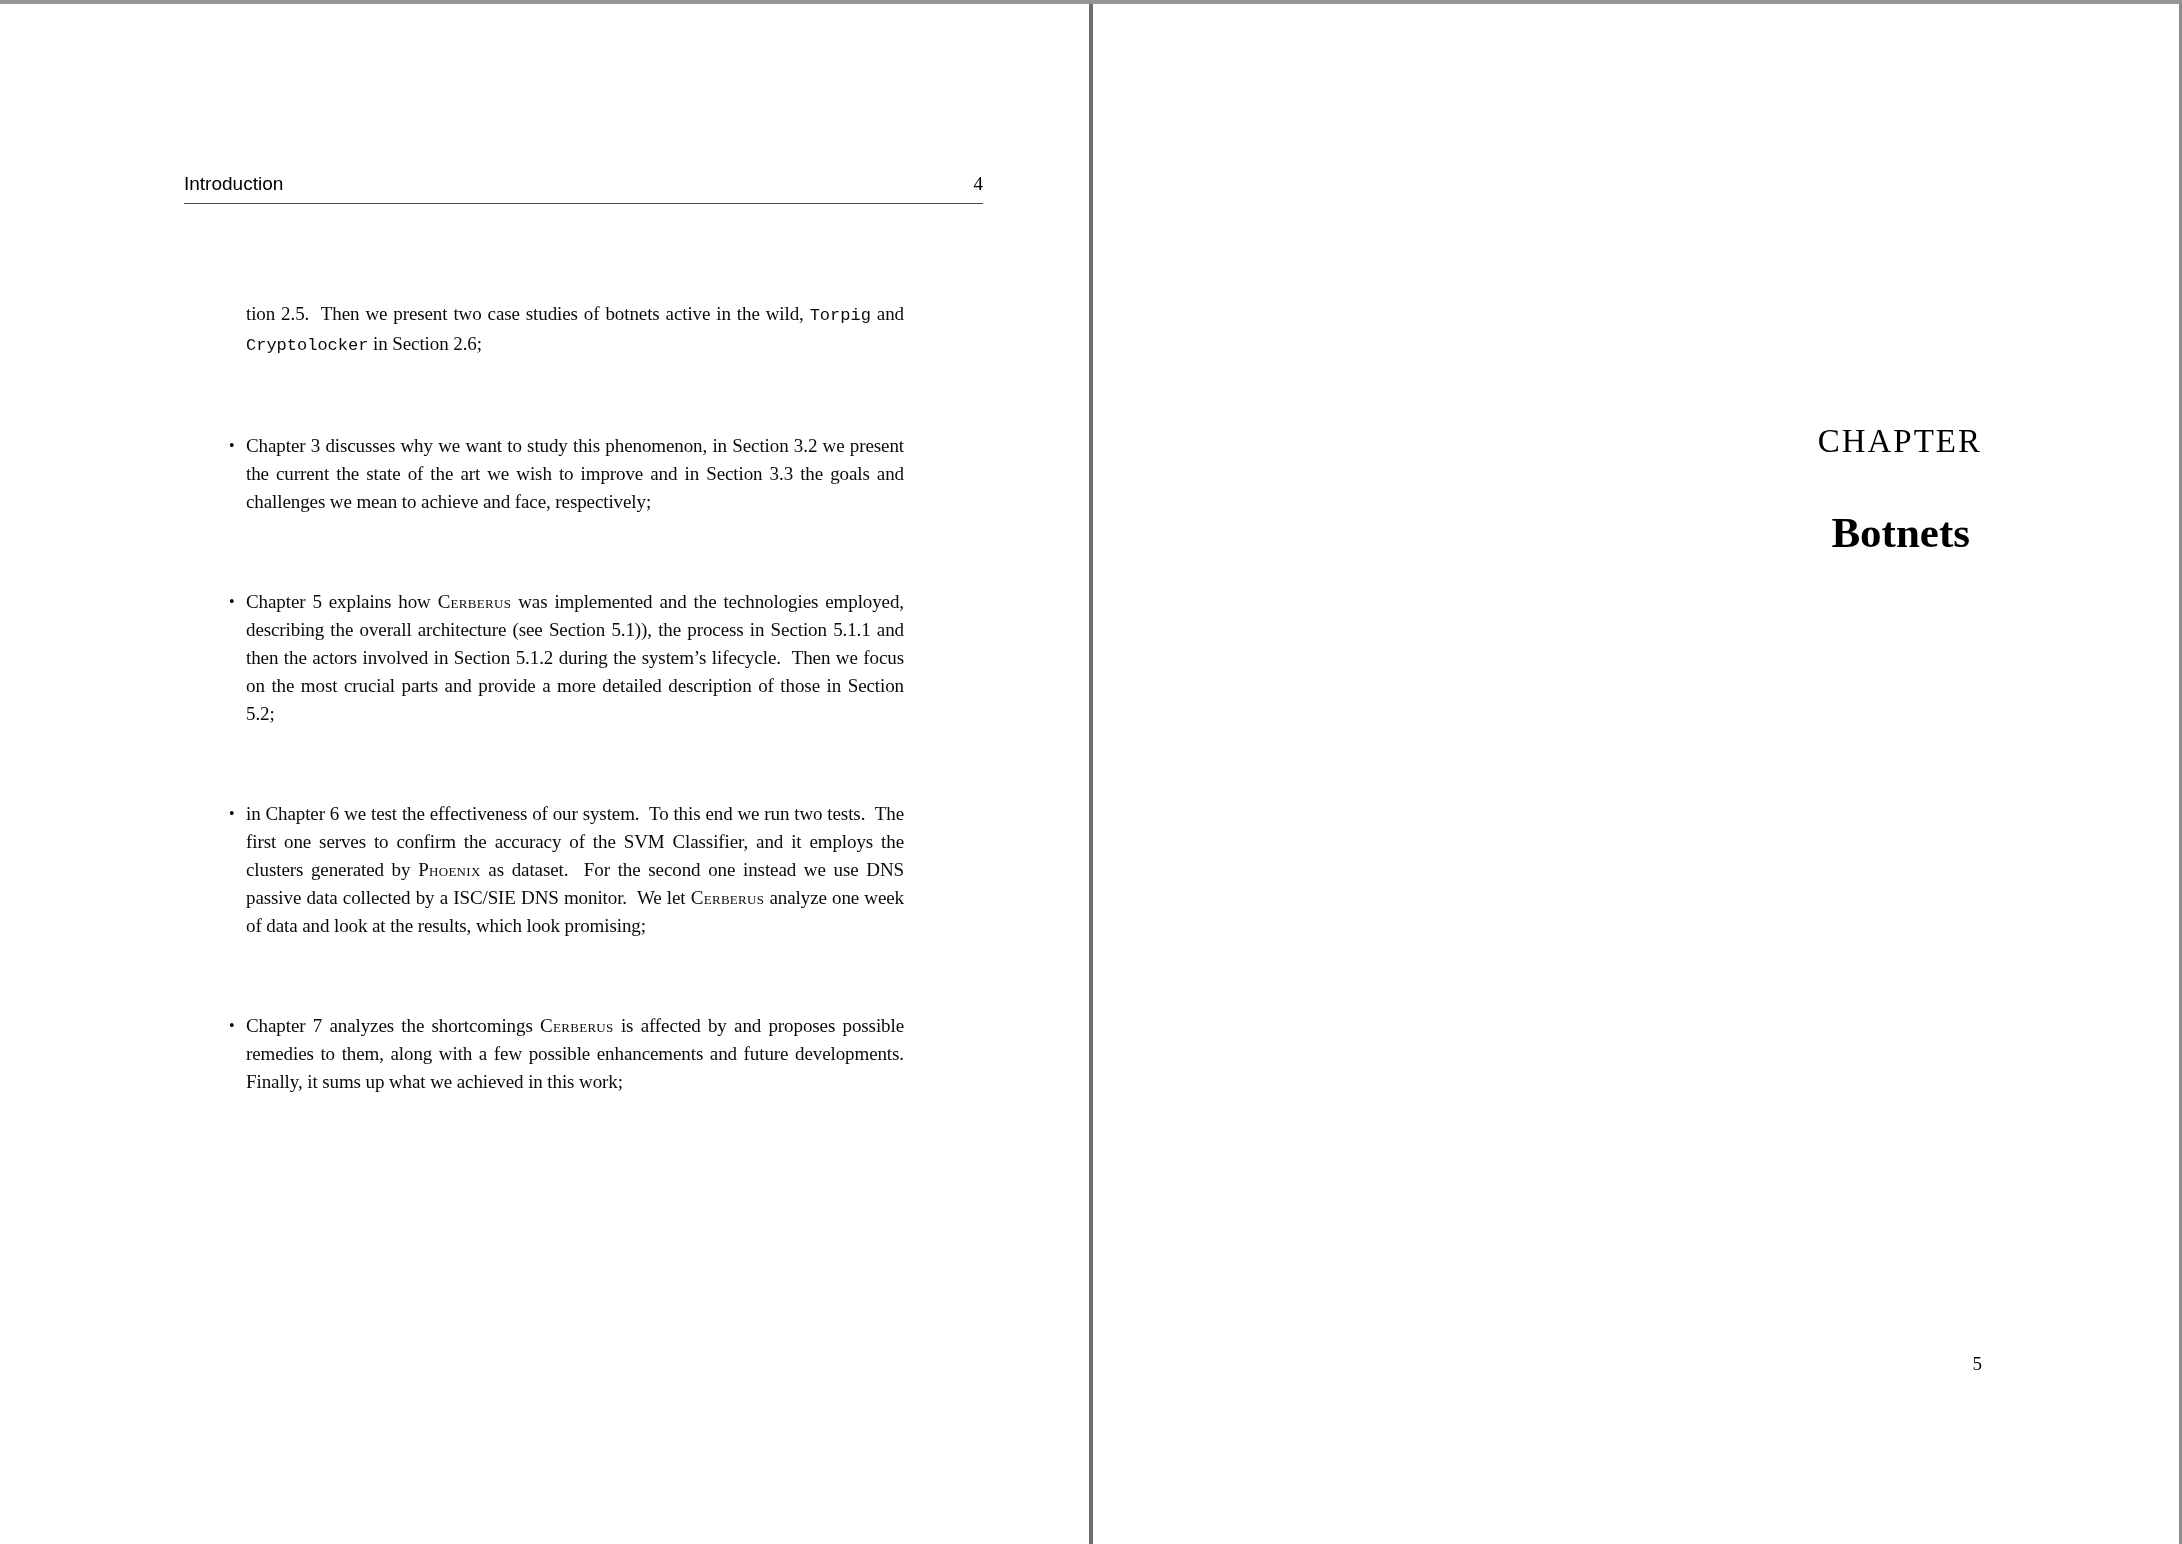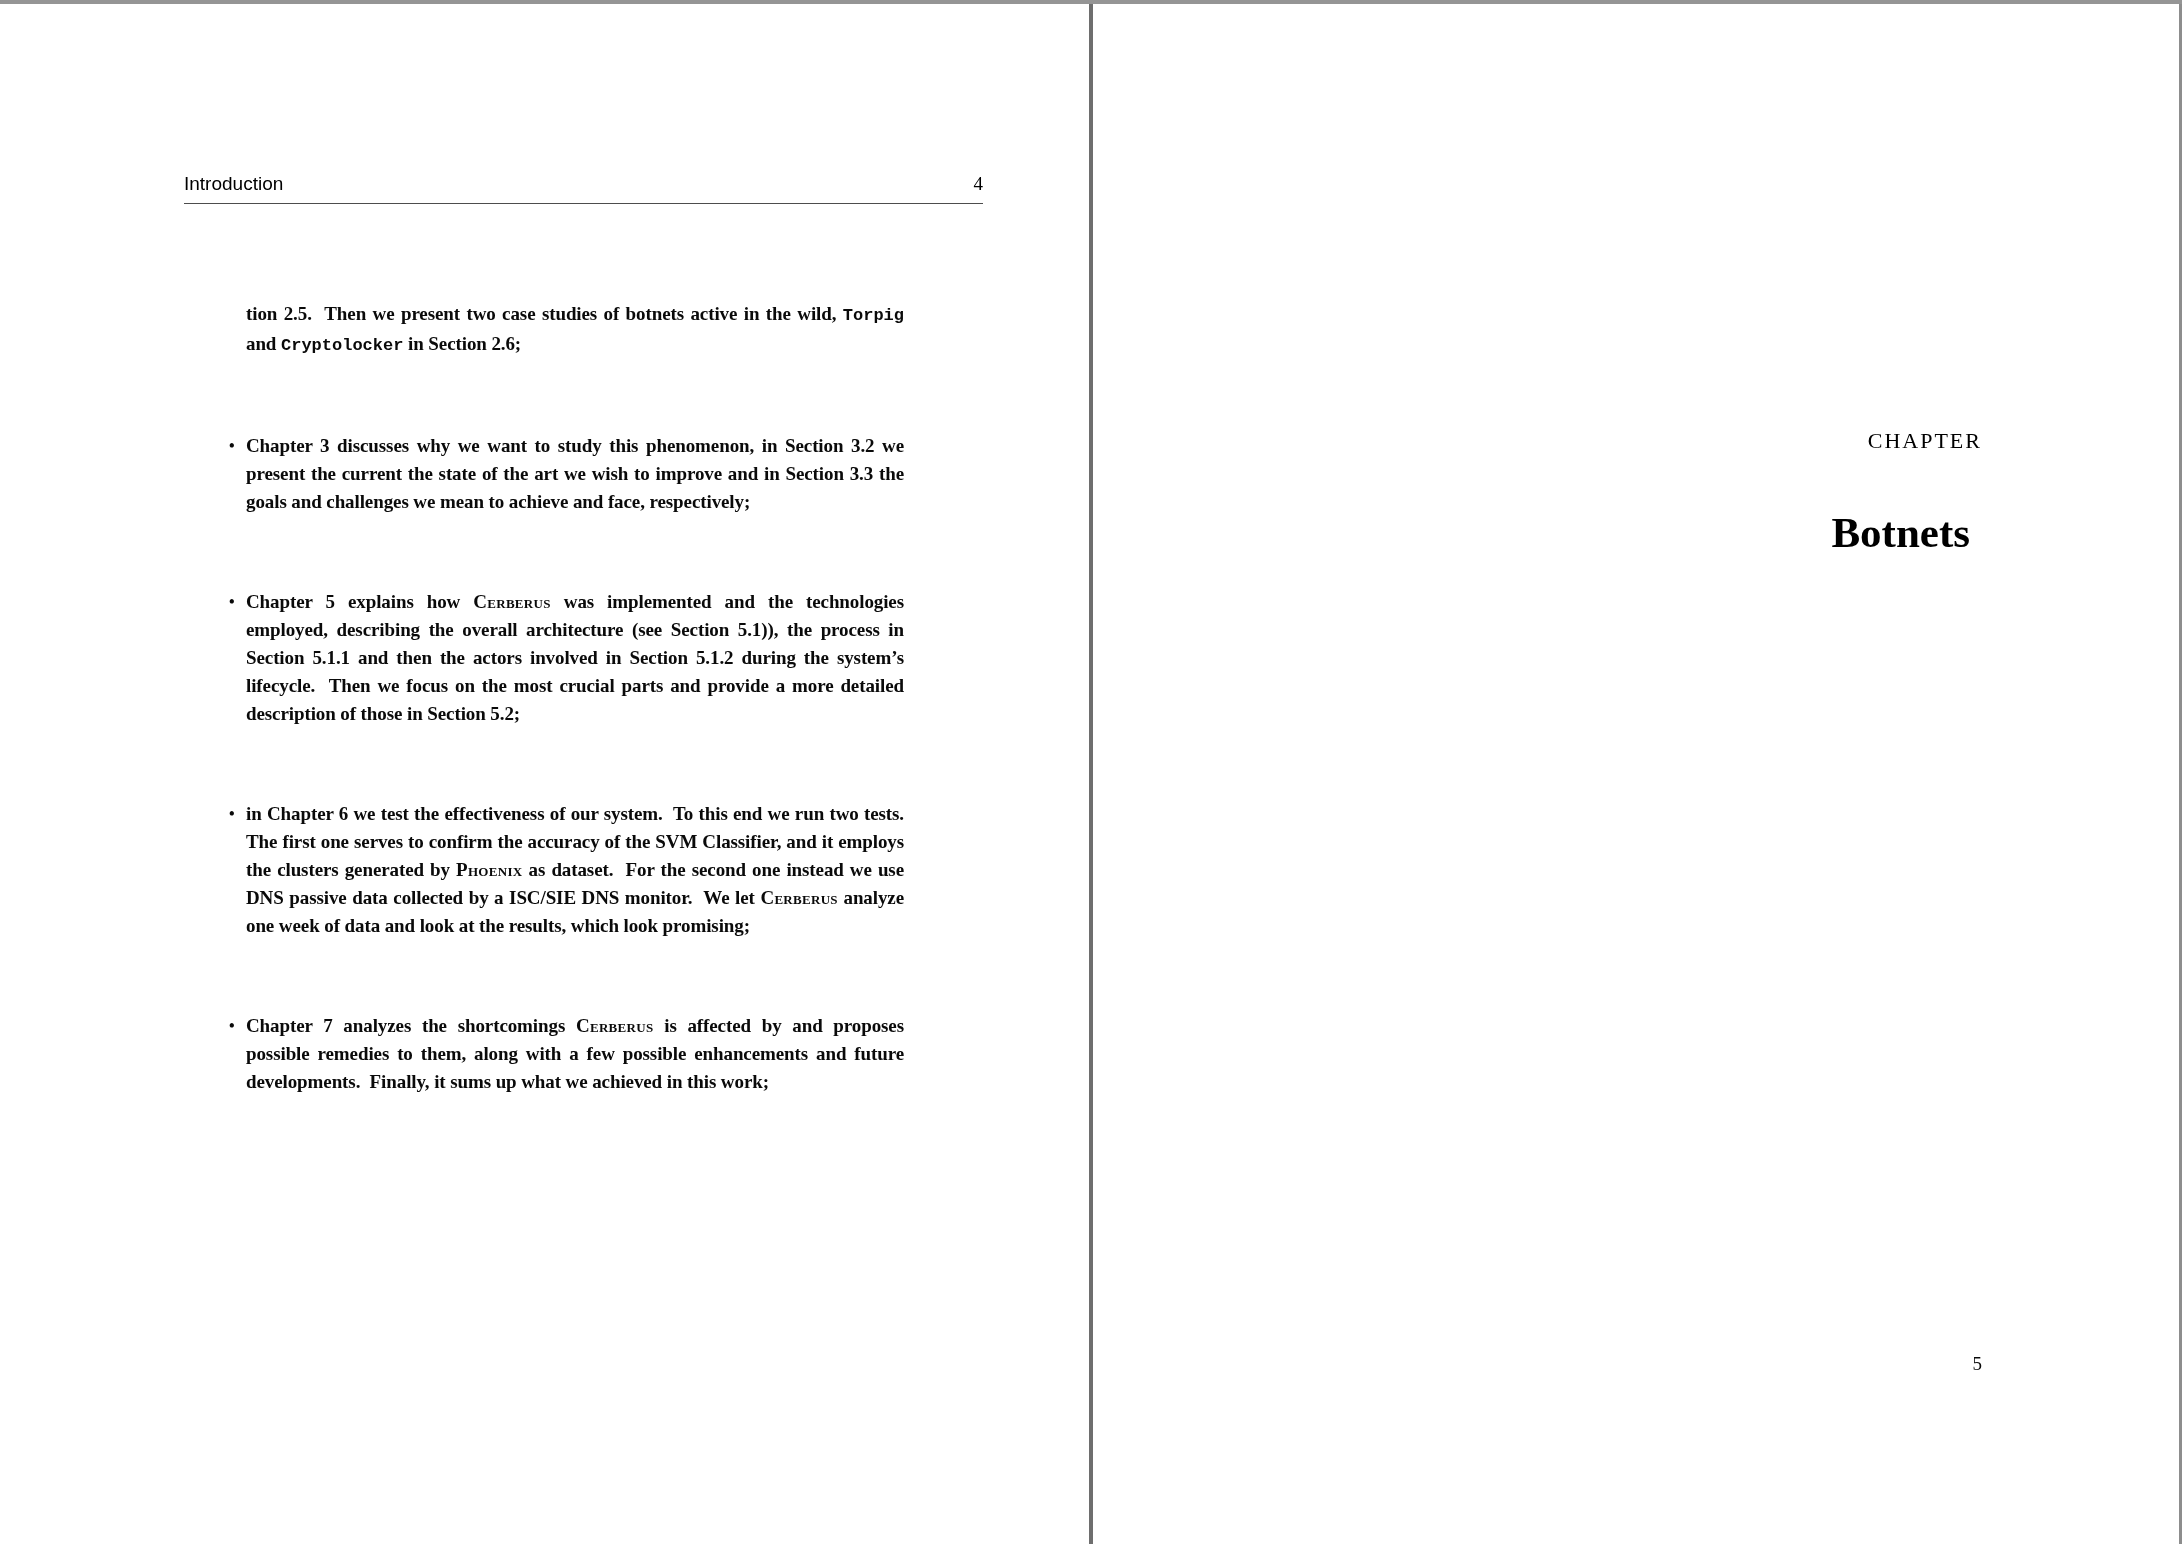--- a/index.html
+++ b/index.html
@@ -31,35 +31,35 @@
     float:right; font-family:"Liberation Serif","DejaVu Serif",serif;
     font-size:19px;
   }
 
   .body-text {
     font-size:19px; line-height:28px; text-align:justify;
     letter-spacing:-0.1px; white-space:pre-wrap;
     hyphens:auto; -webkit-hyphens:auto;
   }
   .lp-list { position:absolute; left:246px; top:240px; width:658px; }
-  .lp-item { position:relative; margin-bottom:16px;font-weight:bold; }
+  .lp-item { position:relative; margin-bottom:16px; }
   .lp-item::before {
     content:"\2022"; position:absolute; left:-17px; top:0;
     font-size:16px; line-height:28px;
   }
   .lp-item.cont::before { content:none; }
 
   
   .sc   { font-variant:small-caps; letter-spacing:0.3px; }
   .mono { font-family:"Liberation Mono","DejaVu Sans Mono",monospace; font-size:17px; letter-spacing:0; }
 
   
   .ch-label {
     position:absolute; right:197px; top:420px;
-    font-size:22px; line-height:34px; letter-spacing:2px; color:#000;
+    font-size:33px; line-height:34px; letter-spacing:2px; color:#000;
   }
   .ch-title {
     position:absolute; right:209px; top:505px;
     font-size:43px; line-height:48px; font-weight:bold; color:#000;
   }
   .rp-pagenum {
     position:absolute; right:197px; top:1348px;
     font-size:19px; line-height:24px;
   }
 </style>

